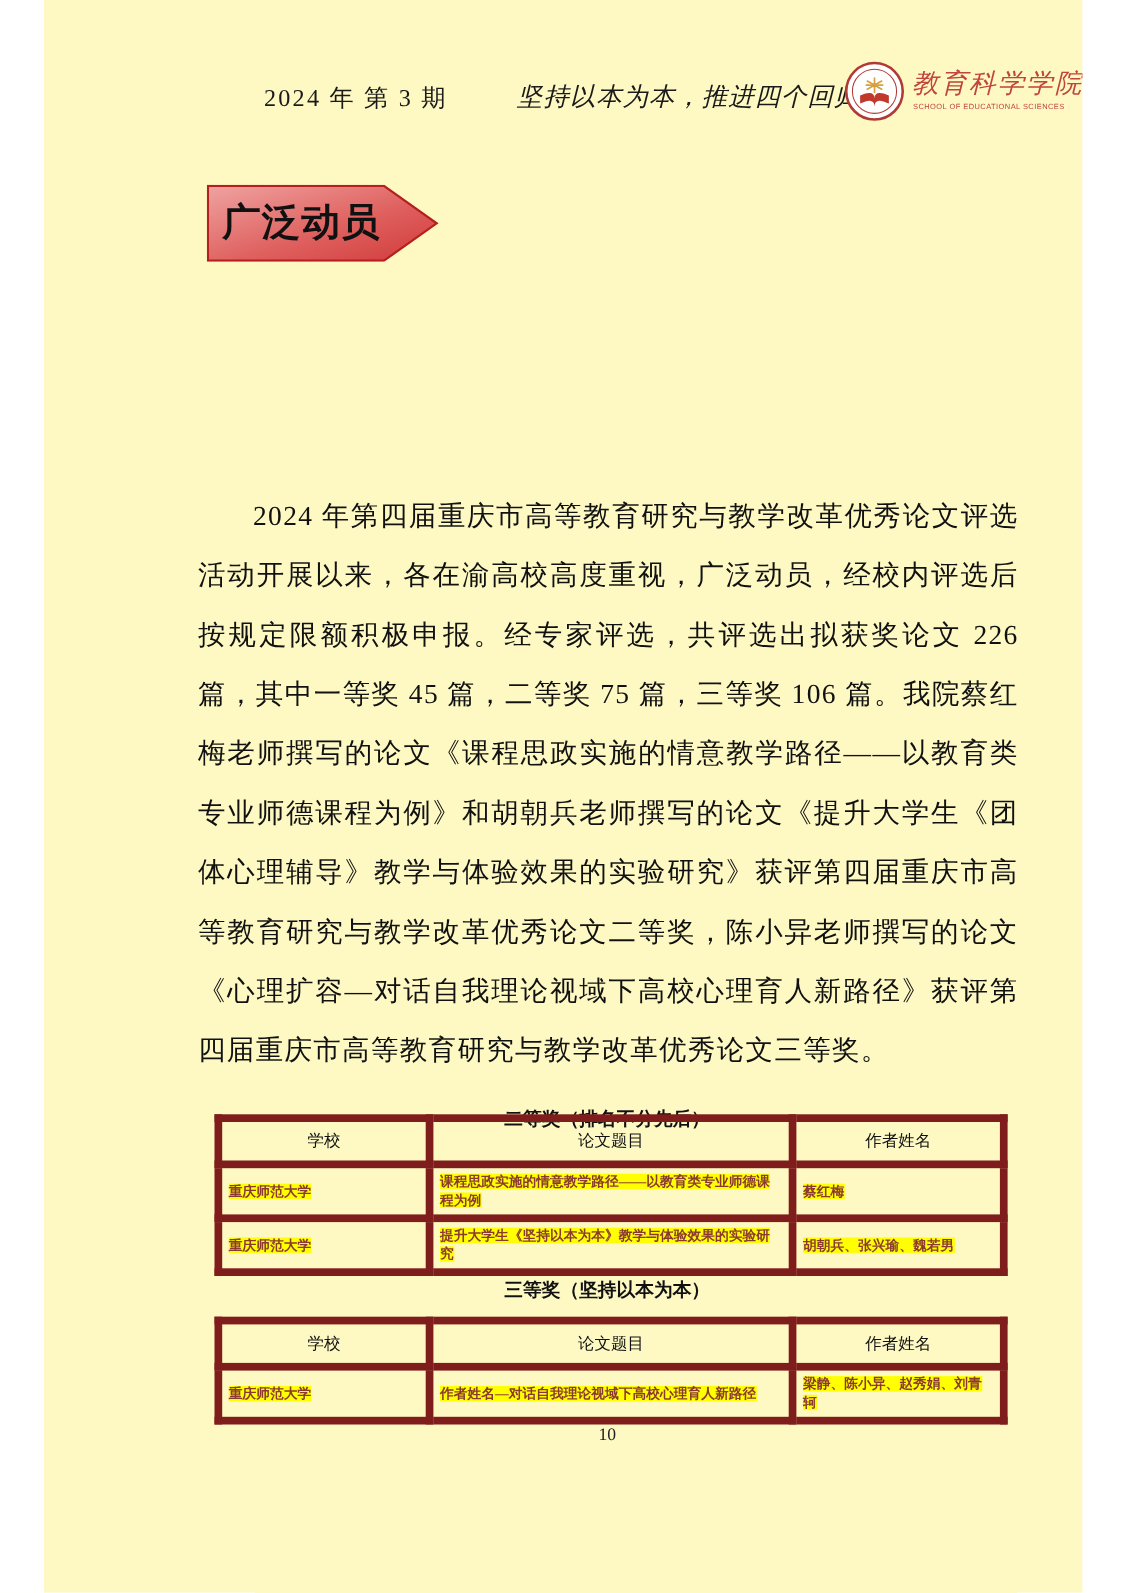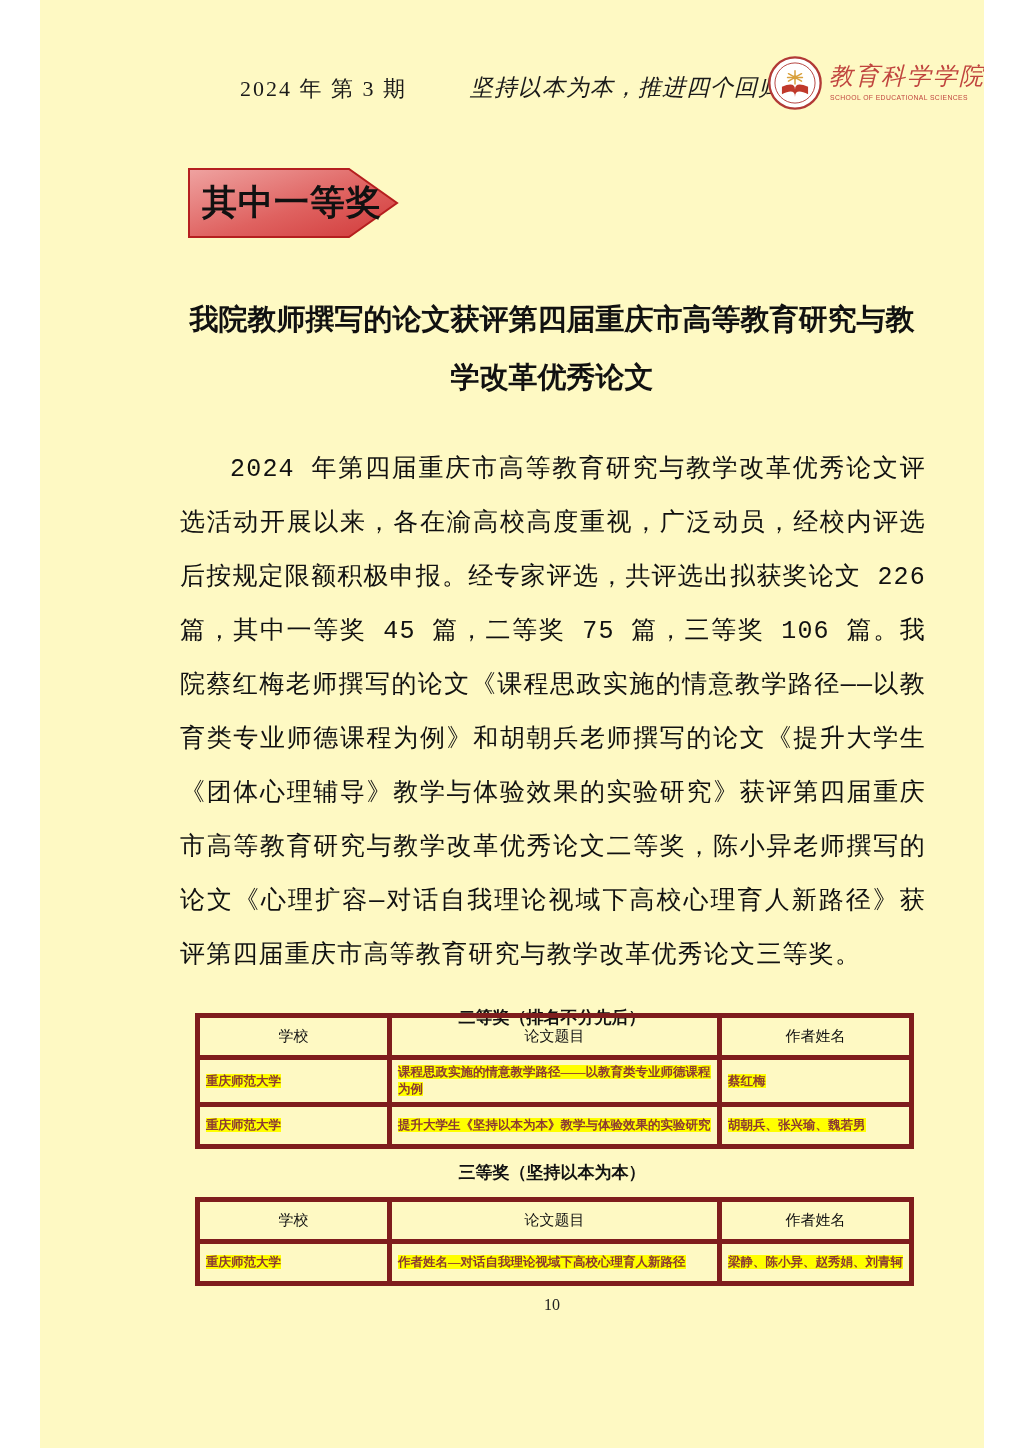--- a/index.html
+++ b/index.html
@@ -47,40 +47,40 @@
   
   .article-title {
     position: absolute; left: 139px; top: 290px; width: 746px;
     font-size: 29px; font-weight: bold; color: #111111;
     text-align: center; line-height: 58px; word-break: break-all;
   }
   .article-body {
     position: absolute; left: 140px; top: 443px; width: 746px;
     font-size: 25px; color: #111111; line-height: 54px;
     text-align: justify; text-indent: 2em;
-    word-break: break-all; letter-spacing: 1.2px; font-family: Liberation Mono, monospace;
+    word-break: break-all; letter-spacing: 1.2px;
   }
 
   
   .table-caption {
     position: absolute; left: 0; width: 1024px;
     text-align: center; font-size: 17px; font-weight: bold; color: #111111;
   }
   .caption-second { top: 1006px; }
   .caption-third  { top: 1161px; }
 
   table.prize-table {
     position: absolute; left: 155px; width: 714px;
     border-collapse: collapse; table-layout: fixed;
     font-size: 12.5px; color: #111111;
   }
   .table-second { top: 1013px; }
   .table-third  { top: 1197px; }
   table.prize-table th, table.prize-table td {
-    border: 5px solid #7f1d1d; vertical-align: middle;
+    border: 7px solid #7f1d1d; vertical-align: middle;
   }
   table.prize-table th {
     font-weight: normal; font-size: 15px; text-align: center; height: 42px;
   }
   .table-third th { height: 46px; }
   table.prize-table td { text-align: left; padding: 4px 6px; height: 42px; }
   .table-third td { height: 48px; }
   .hl {
     background: #ffff00; color: #8b3a33; font-weight: 600; line-height: 17px;
   }
@@ -120,24 +120,23 @@
     <svg width="212" height="70" viewBox="0 0 212 70" xmlns="http://www.w3.org/2000/svg">
       <defs>
         <linearGradient id="bannerGrad" x1="0%" y1="0%" x2="100%" y2="100%">
           <stop offset="0%" stop-color="#efa3a1"></stop>
           <stop offset="55%" stop-color="#df6260"></stop>
           <stop offset="100%" stop-color="#d13a3a"></stop>
         </linearGradient>
       </defs>
       <polygon points="1,1 161,1 209,35 161,69 1,69" fill="url(#bannerGrad)" stroke="#b51f1f" stroke-width="2"></polygon>
     </svg>
-    <div class="banner-label">其中一等奖</div>
+    <div class="banner-label">广泛动员</div>
   </div>
 
-  <div class="article-title">我院教师撰写的论文获评第四届重庆市高等教育研究与教学改革优秀论文</div>
   <div class="article-body">2024 年第四届重庆市高等教育研究与教学改革优秀论文评选活动开展以来，各在渝高校高度重视，广泛动员，经校内评选后按规定限额积极申报。经专家评选，共评选出拟获奖论文 226 篇，其中一等奖 45 篇，二等奖 75 篇，三等奖 106 篇。我院蔡红梅老师撰写的论文《课程思政实施的情意教学路径——以教育类专业师德课程为例》和胡朝兵老师撰写的论文《提升大学生《团体心理辅导》教学与体验效果的实验研究》获评第四届重庆市高等教育研究与教学改革优秀论文二等奖，陈小异老师撰写的论文《心理扩容—对话自我理论视域下高校心理育人新路径》获评第四届重庆市高等教育研究与教学改革优秀论文三等奖。</div>
 
   <div class="table-caption caption-second">二等奖（排名不分先后）</div>
   <table class="prize-table table-second">
     <colgroup>
         <col style="width:192px">
         <col style="width:330px">
         <col style="width:192px">
       </colgroup>
     <tbody>

